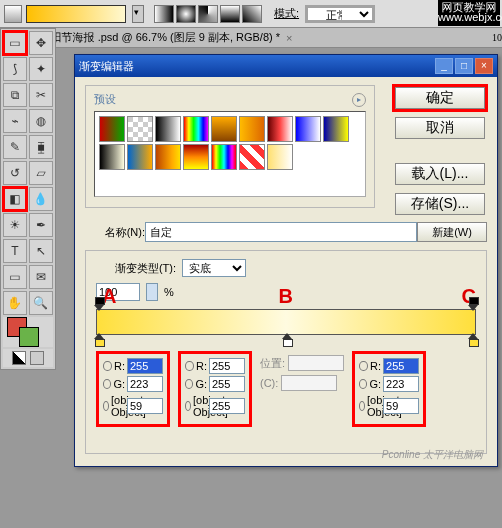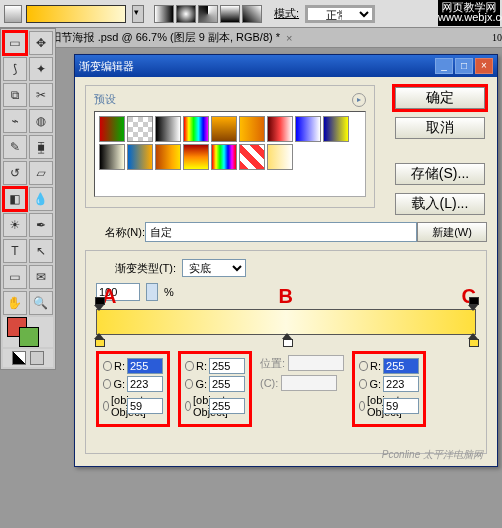--- a/index.html
+++ b/index.html
@@ -178,22 +178,22 @@
     <span class="wbtn">_</span>
     <span class="wbtn">□</span>
     <span class="wbtn close">×</span>
   </div>
   <div class="dlg-body">
 
     <div class="right-btns">
       <button class="primary">确定</button>
       <button>取消</button>
       <div class="gap"></div>
+      <button>载入(L)...</button>
       <button>存储(S)...</button>
-      <button>载入(L)...</button>
     </div>
 
     <div class="preset-area">
       <div class="preset-header">
         <span>预设</span>
         <span class="sp"></span>
         <span class="menu-arrow">▸</span>
       </div>
       <div class="swatch-panel">
         <div class="sw sw1"></div>

